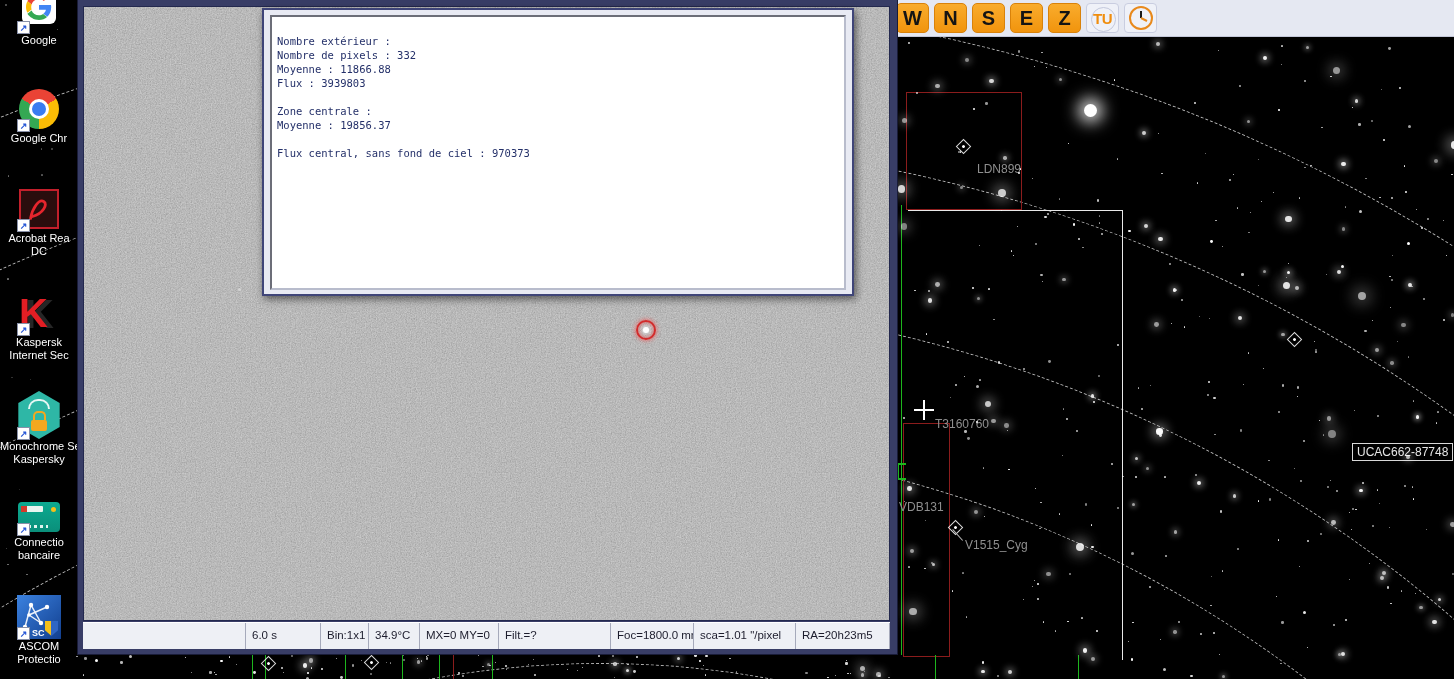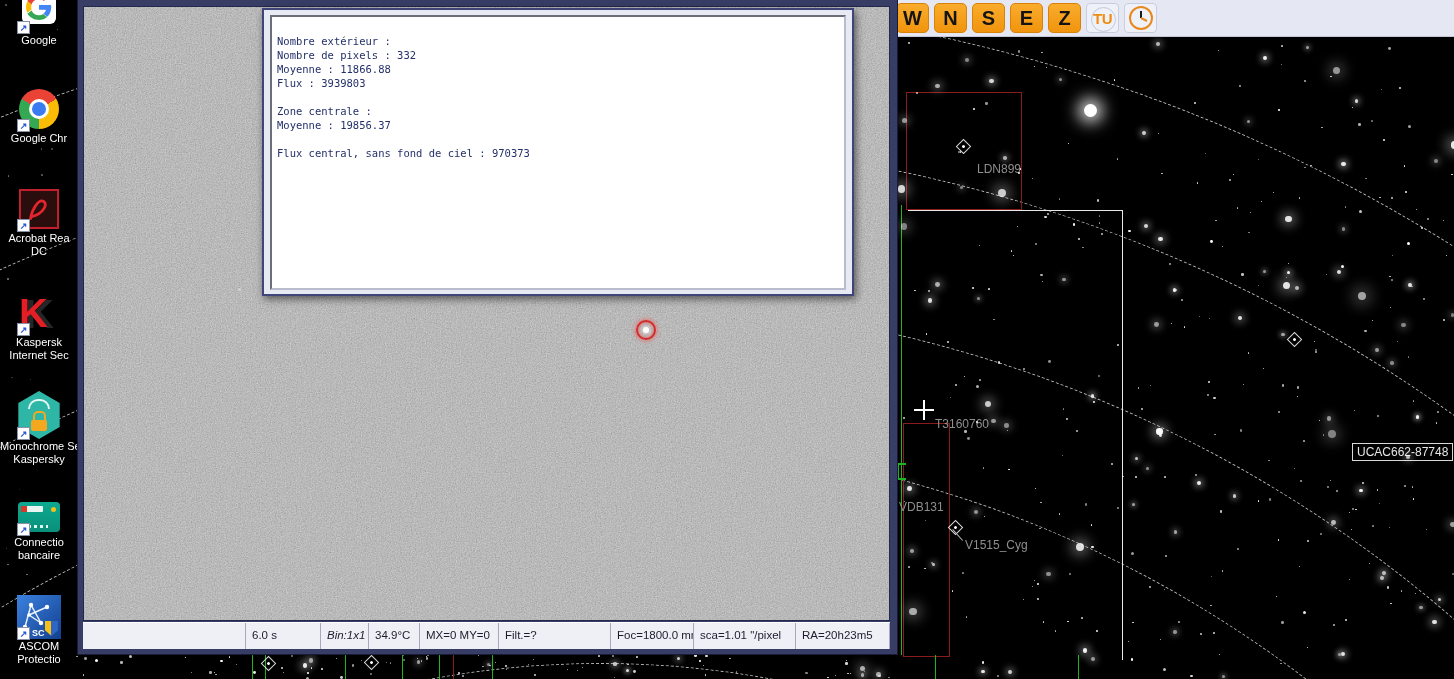--- a/index.html
+++ b/index.html
@@ -761,21 +761,21 @@
         <rect width="100%" height="100%" filter="url(#grainF)"></rect>
       </svg>
       <div class="dot-star"></div>
       <div class="target-ring">
         <div class="target-dot"></div>
       </div>
     </div>
     <div class="status-bar">
         <div class="sb-seg" style="width: 163px;"></div>
         <div class="sb-seg" style="width: 75px;">6.0 s</div>
-        <div class="sb-seg" style="width: 48px; font-style: italic;">Bin:1x1</div>
+        <div class="sb-seg" style="width: 48px;">Bin:1x1</div>
         <div class="sb-seg" style="width: 51px;">34.9°C</div>
         <div class="sb-seg" style="width: 79px;">MX=0 MY=0</div>
         <div class="sb-seg" style="width: 112px;">Filt.=?</div>
         <div class="sb-seg" style="width: 83px;">Foc=1800.0 mm</div>
         <div class="sb-seg" style="width: 102px;">sca=1.01 "/pixel</div>
         <div class="sb-seg" style="flex: 1 1 0%;">RA=20h23m5</div>
       </div>
   </div>
 
   <div class="dialog">

